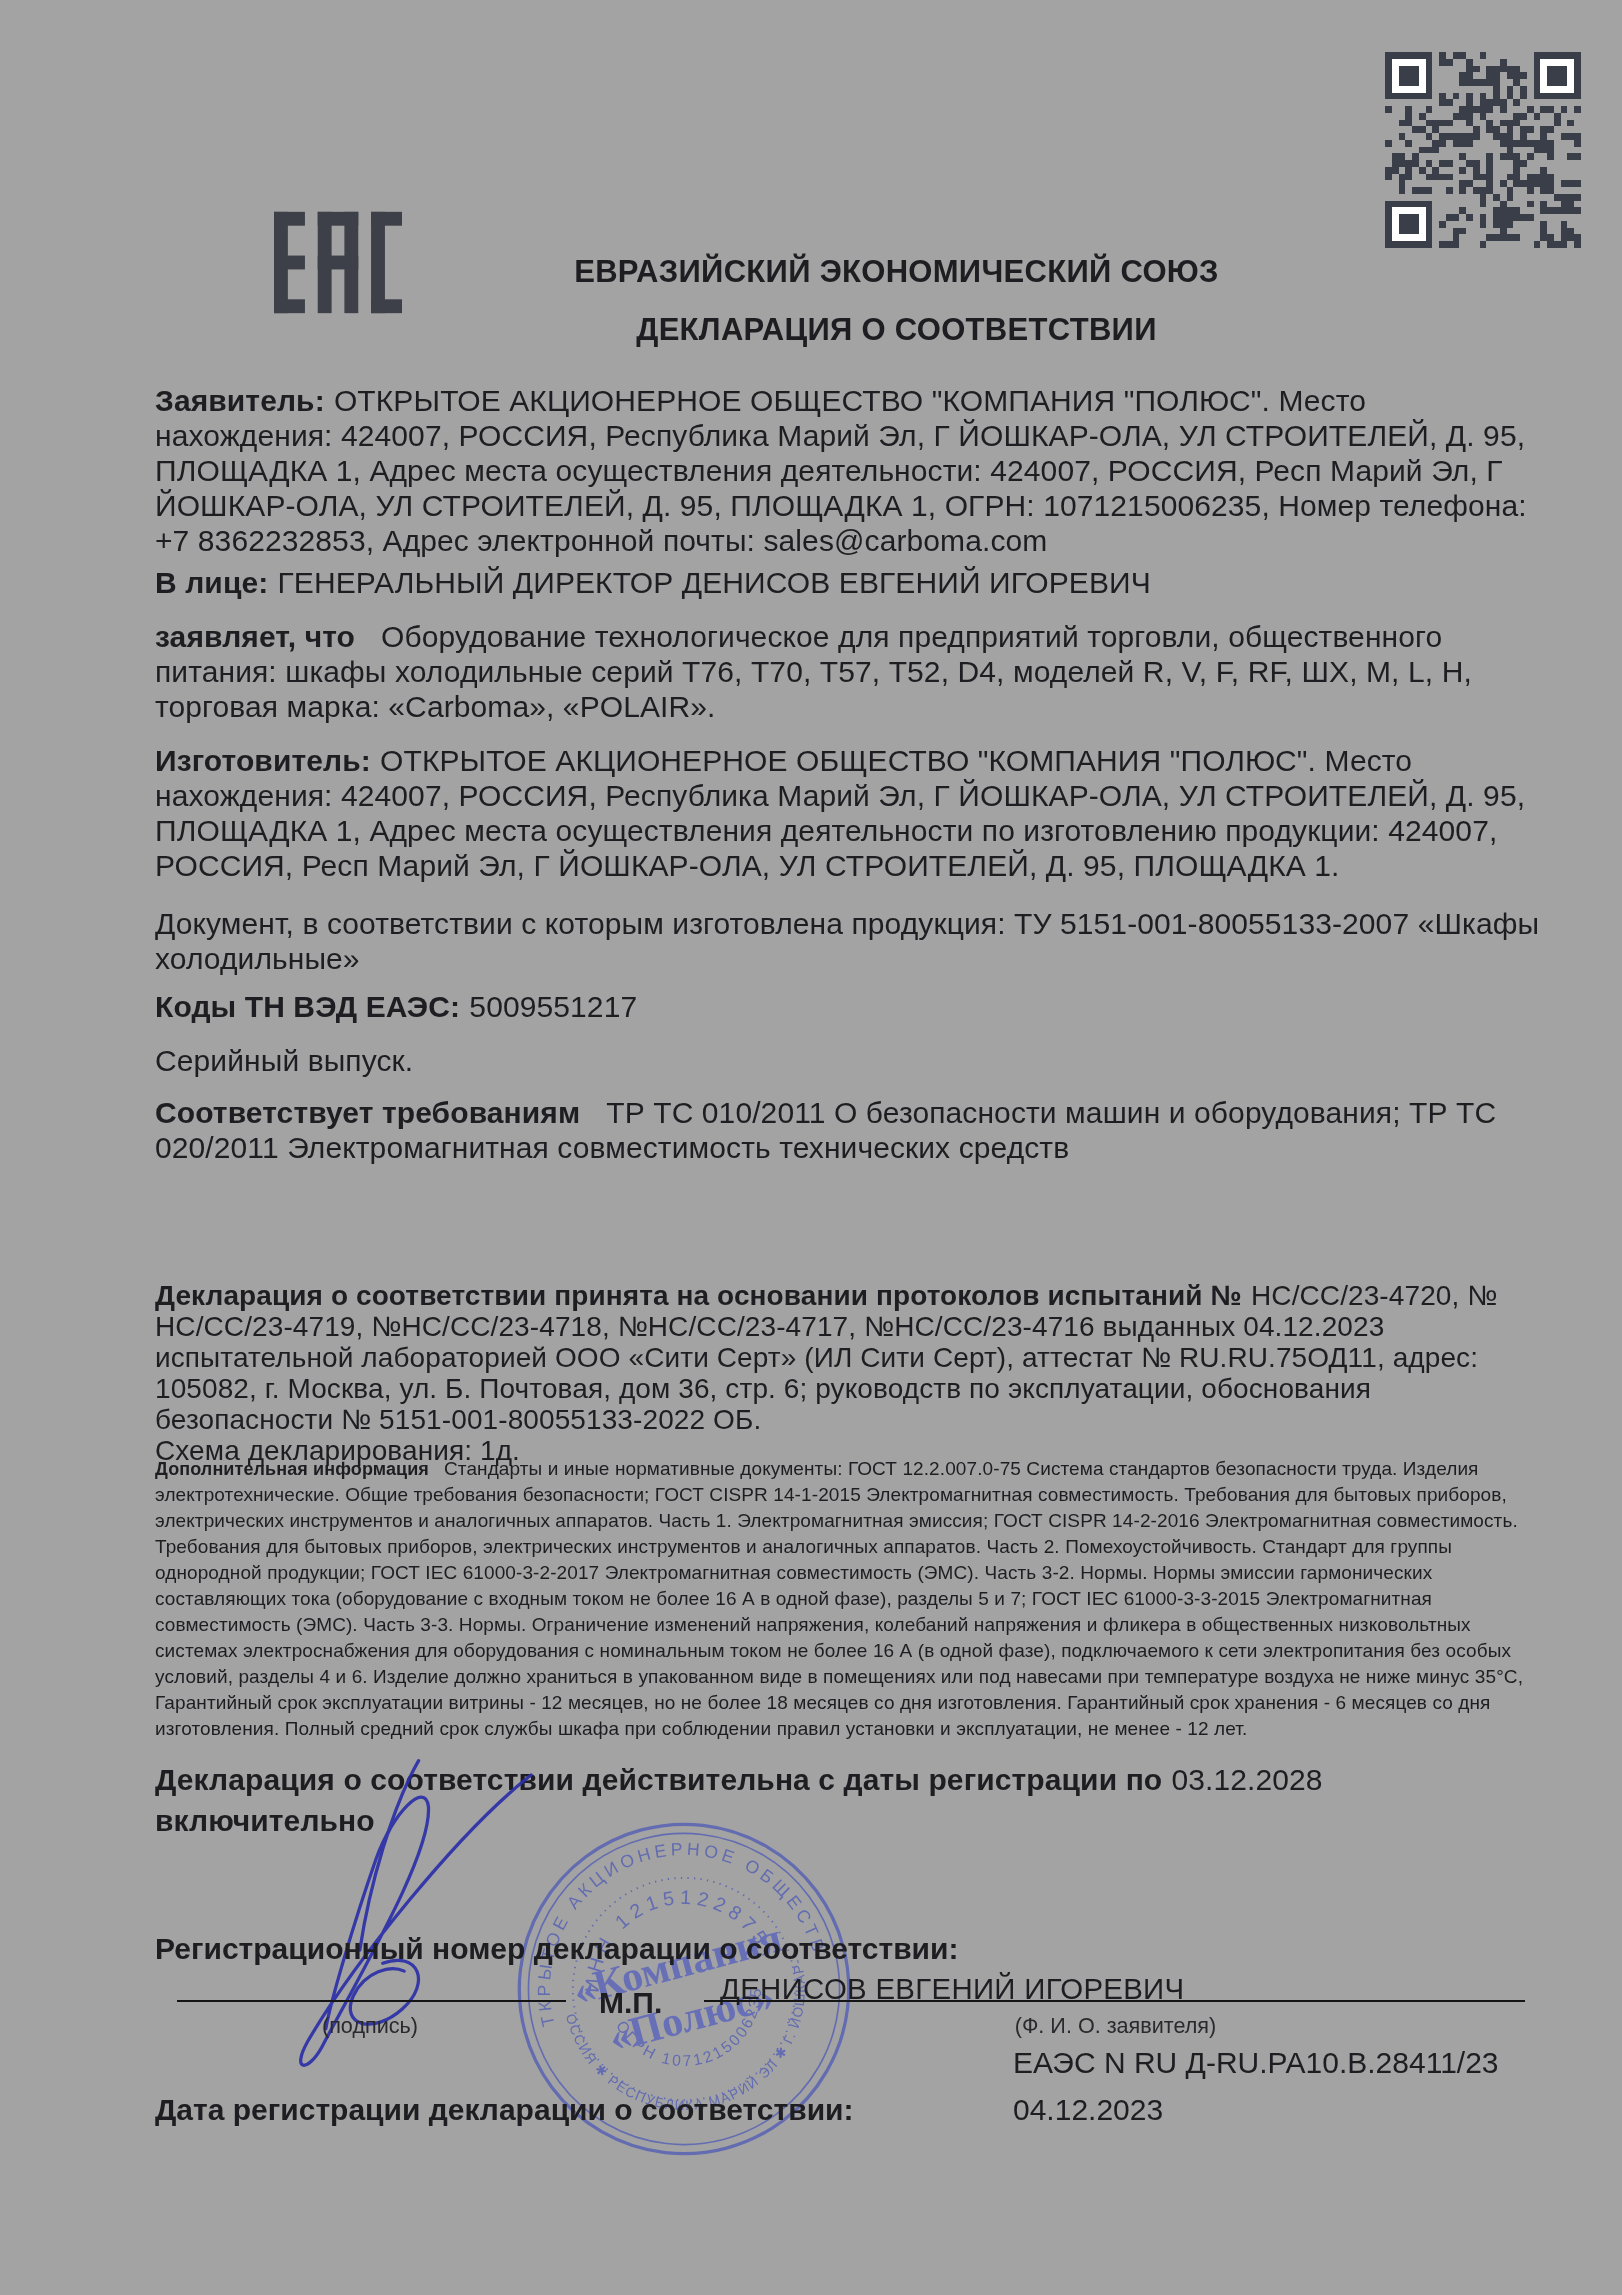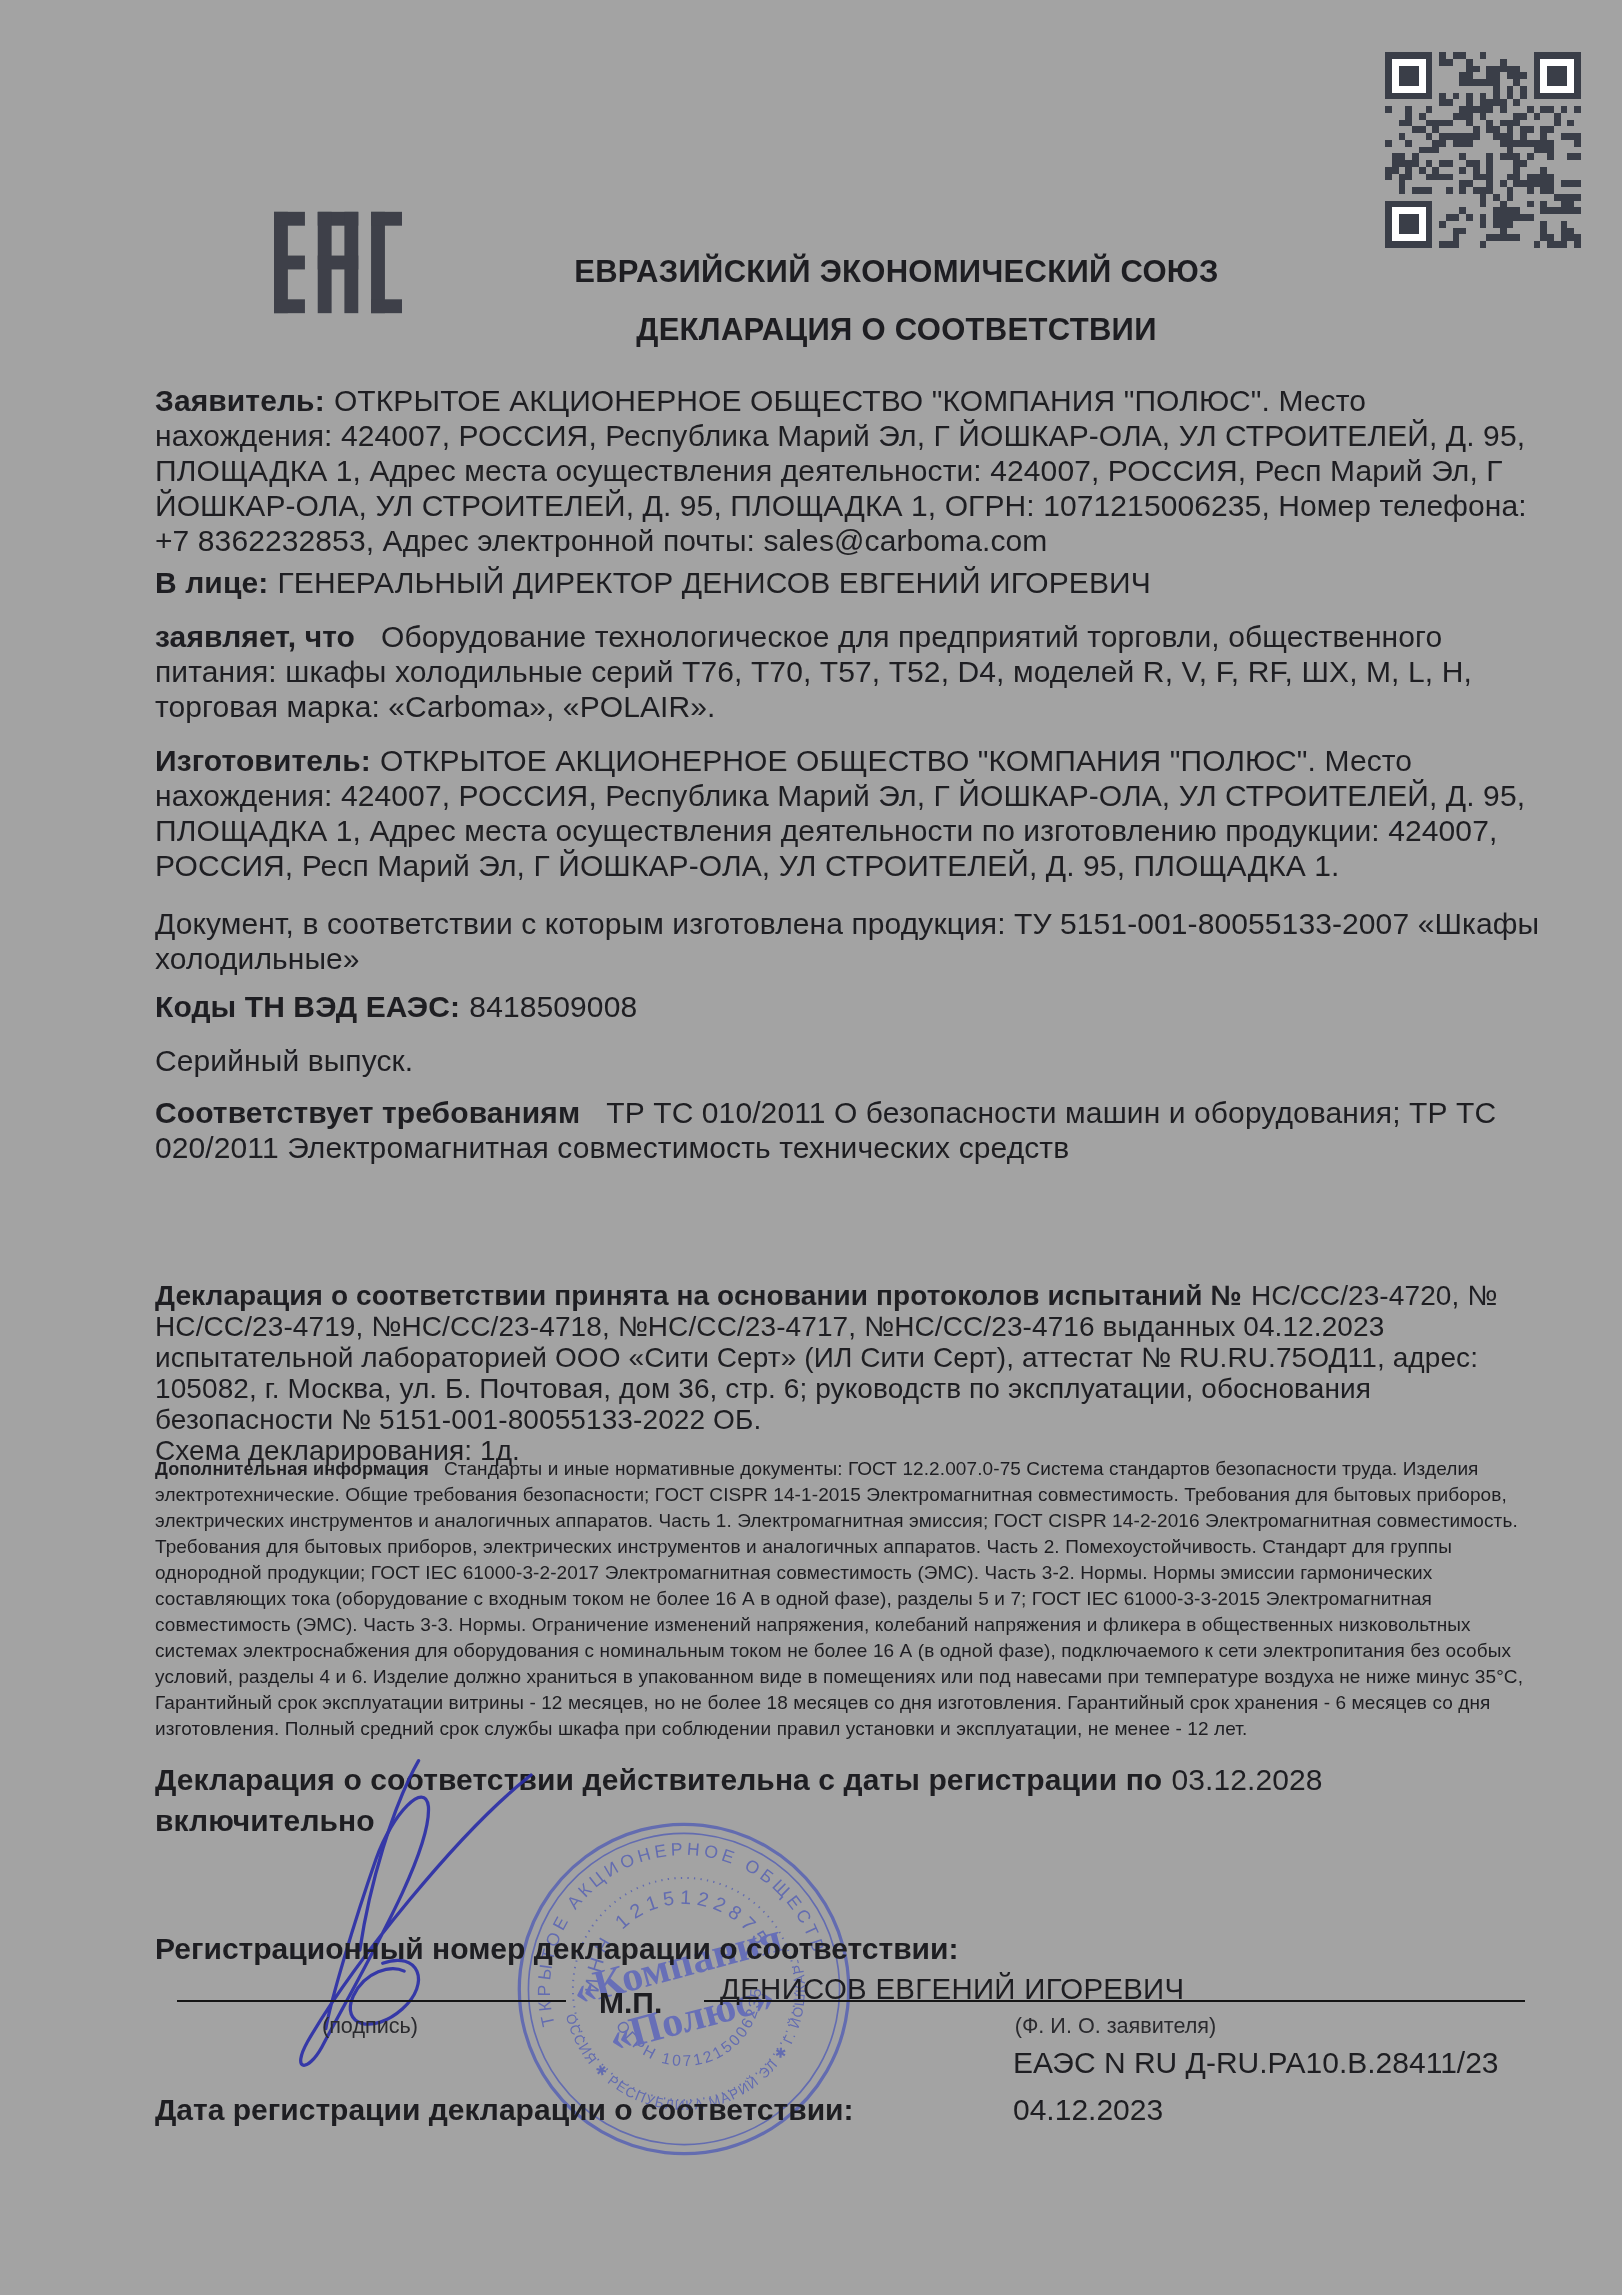--- a/index.html
+++ b/index.html
@@ -339,21 +339,21 @@
   <div class="abs para" style="top:383px;"><span class="lead">Заявитель:</span><span>ОТКРЫТОЕ АКЦИОНЕРНОЕ ОБЩЕСТВО "КОМПАНИЯ "ПОЛЮС". Место нахождения: 424007, РОССИЯ,  Республика Марий Эл, Г ЙОШКАР-ОЛА, УЛ СТРОИТЕЛЕЙ, Д. 95, ПЛОЩАДКА 1, Адрес места осуществления деятельности: 424007, РОССИЯ, Респ Марий Эл, Г ЙОШКАР-ОЛА, УЛ СТРОИТЕЛЕЙ, Д. 95, ПЛОЩАДКА 1, ОГРН: 1071215006235, Номер телефона: +7 8362232853, Адрес электронной почты: sales@carboma.com</span></div>
 
   <div class="abs para" style="top:565px;"><span class="lead">В лице:</span><span>ГЕНЕРАЛЬНЫЙ ДИРЕКТОР ДЕНИСОВ ЕВГЕНИЙ ИГОРЕВИЧ</span></div>
 
   <div class="abs para" style="top:619px;"><span class="lead wide">заявляет, что</span><span>Оборудование технологическое для предприятий торговли, общественного питания: шкафы холодильные серий Т76, Т70, Т57, Т52, D4, моделей R, V, F, RF, ШХ, M, L, H, торговая марка: «Carboma», «POLAIR».</span></div>
 
   <div class="abs para" style="top:743px;"><span class="lead">Изготовитель:</span><span>ОТКРЫТОЕ АКЦИОНЕРНОЕ ОБЩЕСТВО "КОМПАНИЯ "ПОЛЮС". Место нахождения: 424007, РОССИЯ, Республика Марий Эл, Г ЙОШКАР-ОЛА, УЛ СТРОИТЕЛЕЙ, Д. 95, ПЛОЩАДКА 1, Адрес места осуществления деятельности по изготовлению продукции: 424007, РОССИЯ, Респ Марий Эл, Г ЙОШКАР-ОЛА, УЛ СТРОИТЕЛЕЙ, Д. 95, ПЛОЩАДКА 1.</span></div>
 
   <div class="abs para" style="top:906px;">Документ, в соответствии с которым изготовлена продукция: ТУ 5151-001-80055133-2007 «Шкафы холодильные»</div>
 
-  <div class="abs para" style="top:989px;"><span class="lead">Коды ТН ВЭД ЕАЭС:</span><span>8418509008</span></div>
+  <div class="abs para" style="top:989px;"><span class="lead">Коды ТН ВЭД ЕАЭС:</span><span>5009551217</span></div>
 
   <div class="abs para" style="top:1043px;">Серийный выпуск.</div>
 
   <div class="abs para" style="top:1095px;"><span class="lead wide">Соответствует требованиям</span><span>ТР ТС 010/2011 О безопасности машин и оборудования; ТР ТС 020/2011 Электромагнитная совместимость технических средств</span></div>
 
   <div class="abs para" style="top:1280px;font-size:28px;line-height:31px;">
     <span class="lead">Декларация о соответствии принята на основании протоколов испытаний №</span><span>НС/СС/23-4720, № НС/СС/23-4719, №НС/СС/23-4718, №НС/СС/23-4717, №НС/СС/23-4716 выданных 04.12.2023 испытательной лабораторией ООО «Сити Серт» (ИЛ Сити Серт), аттестат № RU.RU.75ОД11, адрес: 105082, г. Москва, ул. Б. Почтовая, дом 36, стр. 6; руководств по эксплуатации, обоснования безопасности № 5151-001-80055133-2022 ОБ.</span>
     <span style="display:block;">Схема декларирования: 1д.</span>
   </div>
 

